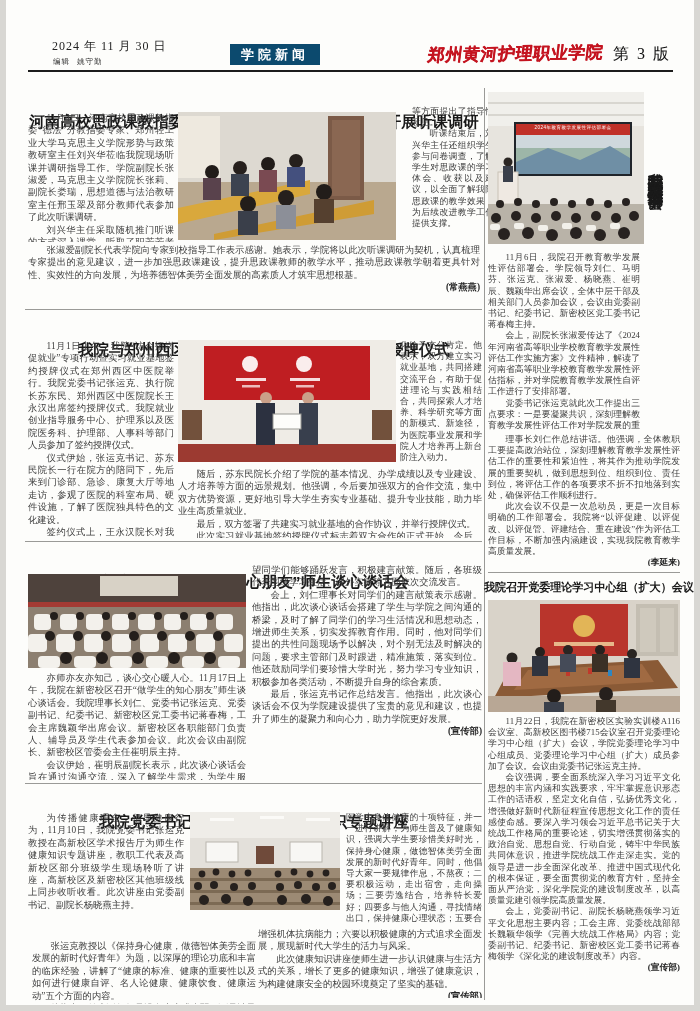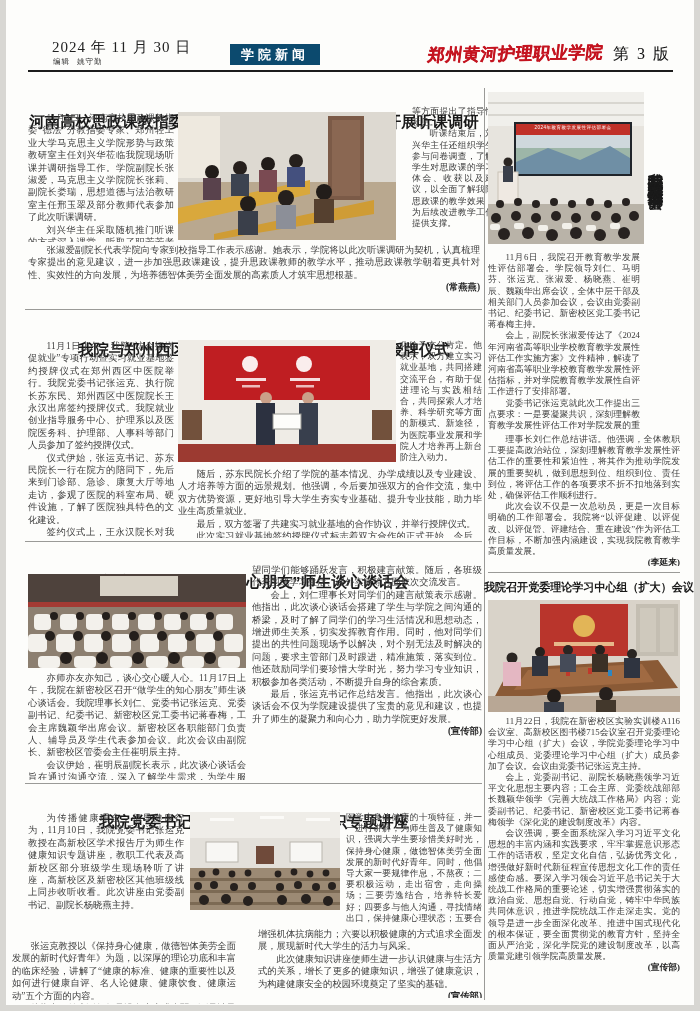--- a/index.html
+++ b/index.html
@@ -1,20 +1,20 @@
 <!DOCTYPE html>
 <html><head>
 <meta charset="utf-8">
 <style>
   html,body{margin:0;padding:0;background:#e9e8e5;}
   .page{position:relative;width:700px;height:1011px;background:#fdfdfb;margin:0 auto;overflow:hidden;
         font-family:"Liberation Serif",serif;color:#3a3a3a;}
   .edge{position:absolute;background:#d8d7d3;}
   
-  .hdr-date{position:absolute;left:52px;top:38px;font-size:15px;color:#222;letter-spacing:1px;}
+  .hdr-date{position:absolute;left:52px;top:38px;font-size:12px;color:#222;letter-spacing:1px;}
   .hdr-editor{position:absolute;left:53px;top:57px;font-size:7.5px;color:#333;letter-spacing:1px;}
   .hdr-editor span{margin-right:7px;}
   .section-banner{position:absolute;left:230px;top:44px;width:90px;height:21px;background:#0c4a6e;
         color:#fff;font-family:"Liberation Sans",sans-serif;font-weight:bold;font-size:13px;
         display:flex;align-items:center;justify-content:center;letter-spacing:4px;}
   .masthead{position:absolute;left:428px;top:42px;width:180px;font-size:17px;font-weight:bold;
         color:#c41420;font-family:"DejaVu Sans",sans-serif;transform:skewX(-8deg) rotate(-1deg);
         letter-spacing:0.5px;white-space:nowrap;text-shadow:0.4px 0.4px 0 #c41420;}
   .page-no{position:absolute;left:613px;top:44px;font-size:16px;color:#111;font-family:Liberation Serif, serif;letter-spacing:2px;}
   .hdr-rule{position:absolute;left:28px;top:70px;width:645px;height:2px;background:#1c1c1c;}
@@ -260,21 +260,21 @@
           <circle cx="116" cy="87" r="5"></circle>
           <circle cx="138" cy="89" r="5"></circle>
       </g>
     </svg>
   </div>
 
   <div class="col rc" style="left:346px;top:812px;width:136px;height:112px;">
     <p class="cont">医学中身体健康的十项特征，并一一进行讲解，为师生普及了健康知识，强调大学生要珍惜美好时光，保持身心健康，做德智体美劳全面发展的新时代好青年。同时，他倡导大家一要规律作息，不熬夜；二要积极运动，走出宿舍，走向操场；三要劳逸结合，培养特长爱好；四要多与他人沟通，寻找情绪出口，保持健康心理状态；五要合理饮食，</p>
   </div>
 
-  <div class="col" style="left:12px;top:940px;width:224px;height:64px;">
+  <div class="col" style="left:32px;top:940px;width:224px;height:64px;">
     <p>张运克教授以《保持身心健康，做德智体美劳全面发展的新时代好青年》为题，以深厚的理论功底和丰富的临床经验，讲解了“健康的标准、健康的重要性以及如何进行健康自评、名人论健康、健康饮食、健康运动”五个方面的内容。</p>
     <p>他指出，健康不仅仅是没有疾病或虚弱，而是涉及生理、心理和社会适应三个方面的完好状态，列举了中</p>
   </div>
 
   <div class="col" style="left:258px;top:928px;width:224px;height:70px;">
     <p class="cont">增强机体抗病能力；六要以积极健康的方式追求全面发展，展现新时代大学生的活力与风采。</p>
     <p>此次健康知识讲座使师生进一步认识健康与生活方式的关系，增长了更多的健康知识，增强了健康意识，为构建健康安全的校园环境奠定了坚实的基础。</p>
     <p class="byline">(宣传部)</p>
   </div>
 
@@ -376,18 +376,18 @@
         <rect x="136" y="58" width="16" height="20" fill="#2f3440"></rect>
       <circle cx="66" cy="96" r="7" fill="#221d1a"></circle>
         <rect x="56" y="102" width="20" height="10" fill="#3a3f4a"></rect>
       <circle cx="118" cy="94" r="7" fill="#26201d"></circle>
         <rect x="108" y="100" width="20" height="12" fill="#43382c"></rect>
     </svg>
   </div>
 
   <div class="col rc" style="left:488px;top:716px;width:192px;height:264px;">
     <p>11月22日，我院在新密校区实验实训楼A116会议室、高新校区图书楼715会议室召开党委理论学习中心组（扩大）会议，学院党委理论学习中心组成员、党委理论学习中心组（扩大）成员参加了会议。会议由党委书记张运克主持。</p>
+    <p>会议强调，要全面系统深入学习习近平文化思想的丰富内涵和实践要求，牢牢掌握意识形态工作的话语权，坚定文化自信，弘扬优秀文化，增强做好新时代新征程宣传思想文化工作的责任感使命感。要深入学习领会习近平总书记关于大统战工作格局的重要论述，切实增强贯彻落实的政治自觉、思想自觉、行动自觉，铸牢中华民族共同体意识，推进学院统战工作走深走实。党的领导是进一步全面深化改革、推进中国式现代化的根本保证，要全面贯彻党的教育方针，坚持全面从严治党，深化学院党的建设制度改革，以高质量党建引领学院高质量发展。</p>
     <p>会上，党委副书记、副院长杨晓燕领学习近平文化思想主要内容；工会主席、党委统战部部长魏颖华领学《完善大统战工作格局》内容；党委副书记、纪委书记、新密校区党工委书记蒋春梅领学《深化党的建设制度改革》内容。</p>
-    <p>会议强调，要全面系统深入学习习近平文化思想的丰富内涵和实践要求，牢牢掌握意识形态工作的话语权，坚定文化自信，弘扬优秀文化，增强做好新时代新征程宣传思想文化工作的责任感使命感。要深入学习领会习近平总书记关于大统战工作格局的重要论述，切实增强贯彻落实的政治自觉、思想自觉、行动自觉，铸牢中华民族共同体意识，推进学院统战工作走深走实。党的领导是进一步全面深化改革、推进中国式现代化的根本保证，要全面贯彻党的教育方针，坚持全面从严治党，深化学院党的建设制度改革，以高质量党建引领学院高质量发展。</p>
     <p class="byline">(宣传部)</p>
   </div>
 
 </div>
 
 </body></html>

